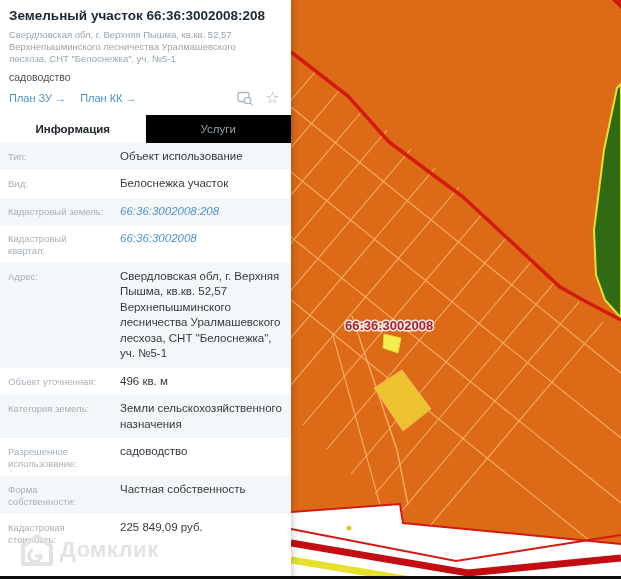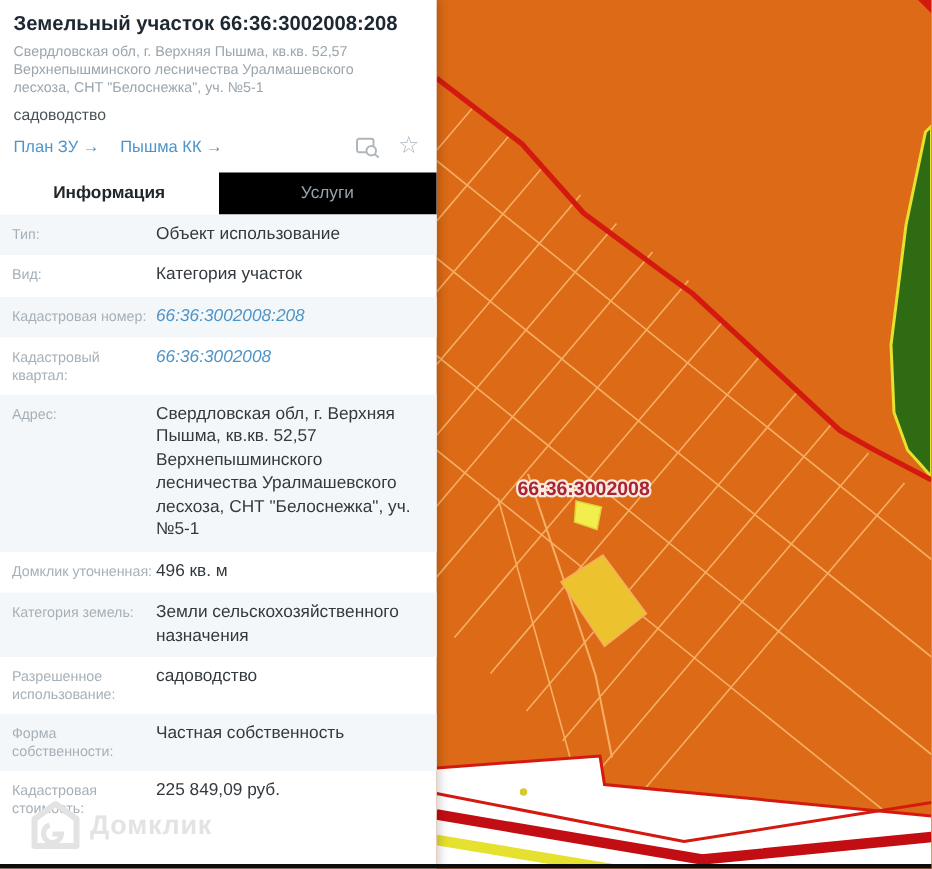--- a/index.html
+++ b/index.html
@@ -21,49 +21,49 @@
   .linksrow{display:flex;align-items:center;gap:14px;padding-bottom:8px;}
   .plink{font-size:11px;color:#4e94c8;cursor:pointer;text-decoration:none;}
   .hdricons{margin-left:auto;display:flex;align-items:center;gap:10px;}
   .iconbtn{width:17px;height:17px;color:#aeb6bd;cursor:pointer;display:flex;align-items:center;justify-content:center;}
   .star{font-size:16px;line-height:1;color:#aeb6bd;}
   .tabs{display:flex;height:28px;flex:none;}
   .tab{flex:1;display:flex;align-items:center;justify-content:center;font-size:11.5px;cursor:pointer;}
   .tab.active{background:#ffffff;color:#21262b;font-weight:bold;}
   .tab.inactive{background:#000000;color:#98a3ab;}
   .rows{flex:none;}
-  .row{display:flex;padding:6px 8px 6px 8px;align-items:flex-start;}
+  .row{display:flex;padding:6px 8px 6px 8px;align-items:flex-start;gap:16px;}
   .row:nth-child(odd){background:#f4f7f9;}
   .rl{width:96px;flex:none;color:#a6b0b8;font-size:9.5px;line-height:1.25;padding-top:2px;}
   .rv{flex:1;color:#33393f;font-size:11.5px;line-height:1.35;}
   .rv.link{color:#4e94c8;cursor:pointer;font-style:italic;}
   .watermark{
     position:absolute;left:20px;bottom:12px;display:flex;align-items:center;gap:6px;
     color:#e3e3e3;user-select:none;
   }
-  .watermark .brand{font-size:18px;font-weight:bold;letter-spacing:.5px;}
+  .watermark .brand{font-size:22px;font-weight:bold;letter-spacing:.5px;}
   
   .map{
     position:absolute;left:291px;top:0;width:330px;height:579px;overflow:hidden;
     background:#dc6a16;cursor:grab;
   }
   .map svg{display:block;}
   .bottombar{position:absolute;left:0;bottom:0;width:621px;height:3px;background:#0d0d0d;z-index:9;}
 </style>
 </head>
 <body>
 
 <div class="panel">
   <div class="hdr">
     <div class="title">Земельный участок 66:36:3002008:208</div>
     <div class="subtitle">Свердловская обл, г. Верхняя Пышма, кв.кв. 52,57 Верхнепышминского лесничества Уралмашевского лесхоза, СНТ "Белоснежка", уч. №5-1</div>
     <div class="activity">садоводство</div>
     <div class="linksrow">
       <a class="plink">План ЗУ →</a>
-      <a class="plink">Пышма КК →</a>
+      <a class="plink">План КК →</a>
       <div class="hdricons">
         <span class="iconbtn">
           <svg width="17" height="15" viewBox="0 0 17 15" fill="none" stroke="currentColor" stroke-width="1.3">
             <rect x="1" y="1.5" width="11" height="9" rx="1.5"></rect>
             <circle cx="10.5" cy="9.5" r="3.2" fill="#fff"></circle>
             <line x1="13" y1="12" x2="15.5" y2="14"></line>
           </svg>
         </span>
         <span class="iconbtn star">☆</span>
       </div>
@@ -75,36 +75,36 @@
     <div class="tab inactive">Услуги</div>
   </div>
 
   <div class="rows">
     <div class="row">
       <div class="rl">Тип:</div>
       <div class="rv">Объект использование</div>
     </div>
     <div class="row">
       <div class="rl">Вид:</div>
-      <div class="rv">Категория участок</div>
+      <div class="rv">Белоснежка участок</div>
     </div>
     <div class="row">
-      <div class="rl">Кадастровая номер:</div>
+      <div class="rl">Кадастровый земель:</div>
       <div class="rv link">66:36:3002008:208</div>
     </div>
     <div class="row">
       <div class="rl">Кадастровый квартал:</div>
       <div class="rv link">66:36:3002008</div>
     </div>
     <div class="row">
       <div class="rl">Адрес:</div>
       <div class="rv">Свердловская обл, г. Верхняя Пышма, кв.кв. 52,57 Верхнепышминского лесничества Уралмашевского лесхоза, СНТ "Белоснежка", уч. №5-1</div>
     </div>
     <div class="row">
-      <div class="rl">Домклик уточненная:</div>
+      <div class="rl">Объект уточненная:</div>
       <div class="rv">496 кв. м</div>
     </div>
     <div class="row">
       <div class="rl">Категория земель:</div>
       <div class="rv">Земли сельскохозяйственного назначения</div>
     </div>
     <div class="row">
       <div class="rl">Разрешенное использование:</div>
       <div class="rv">садоводство</div>
     </div>

